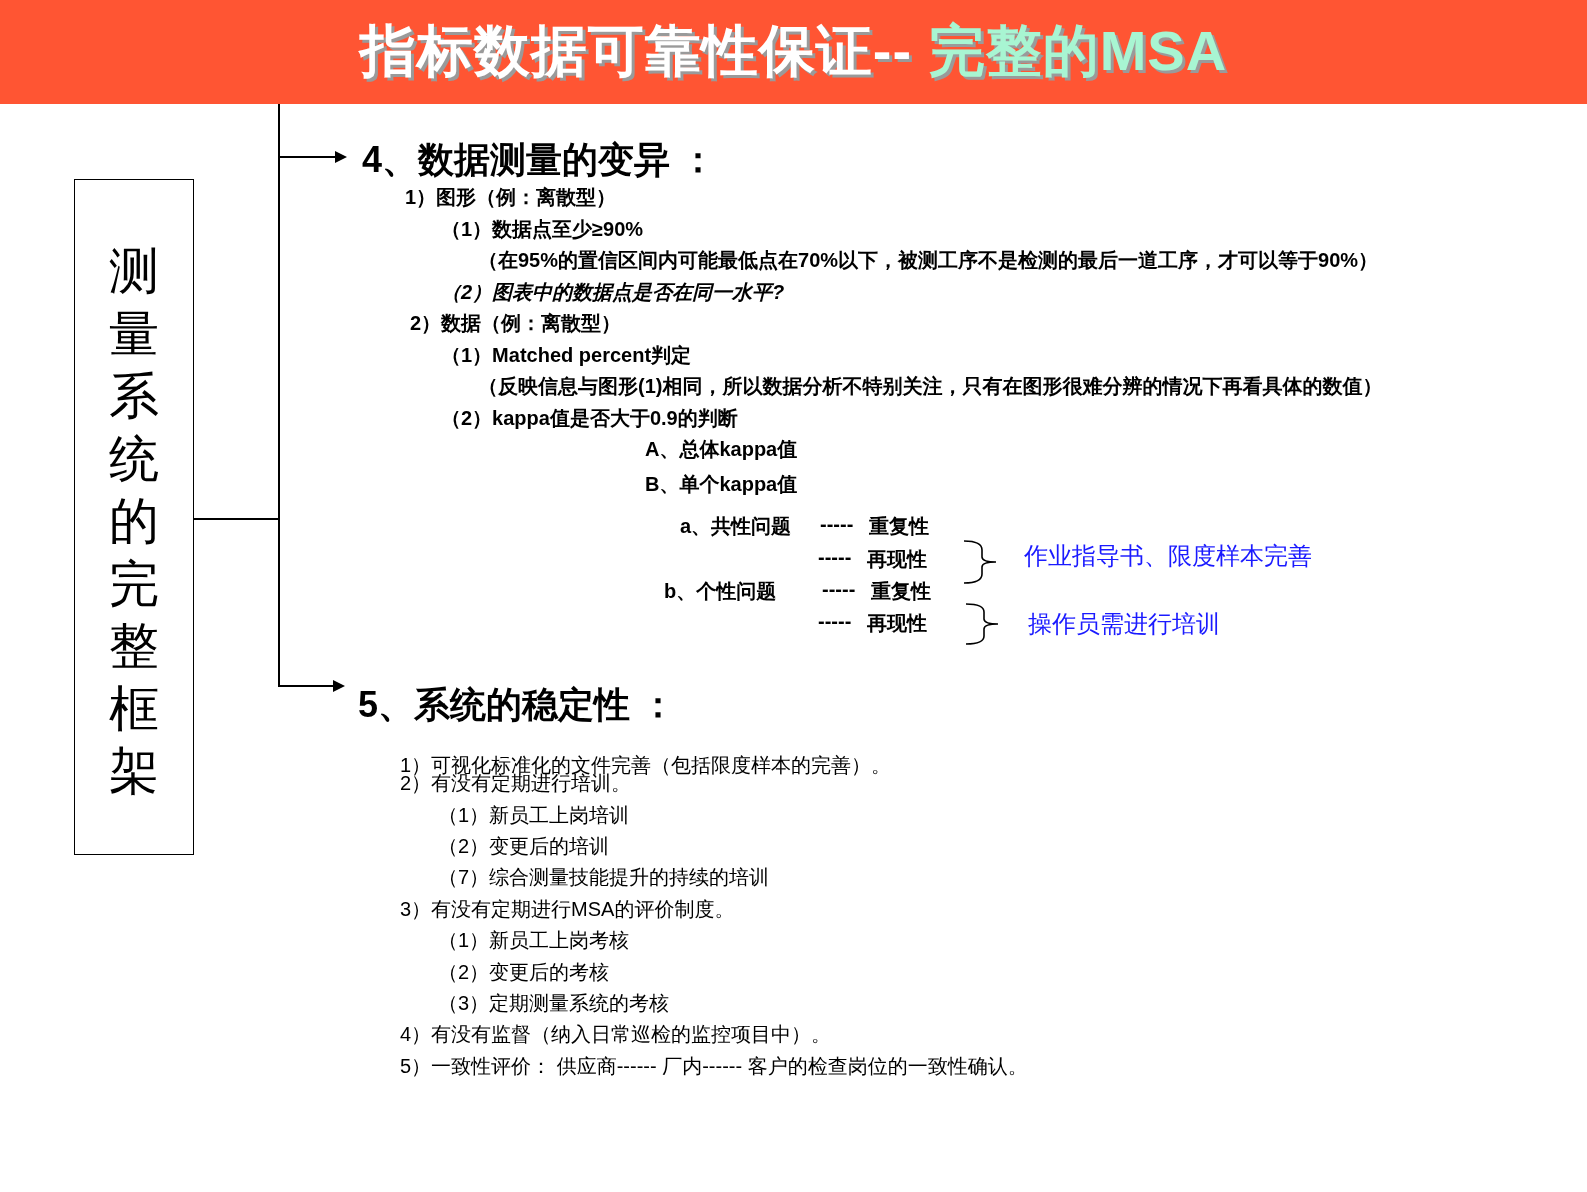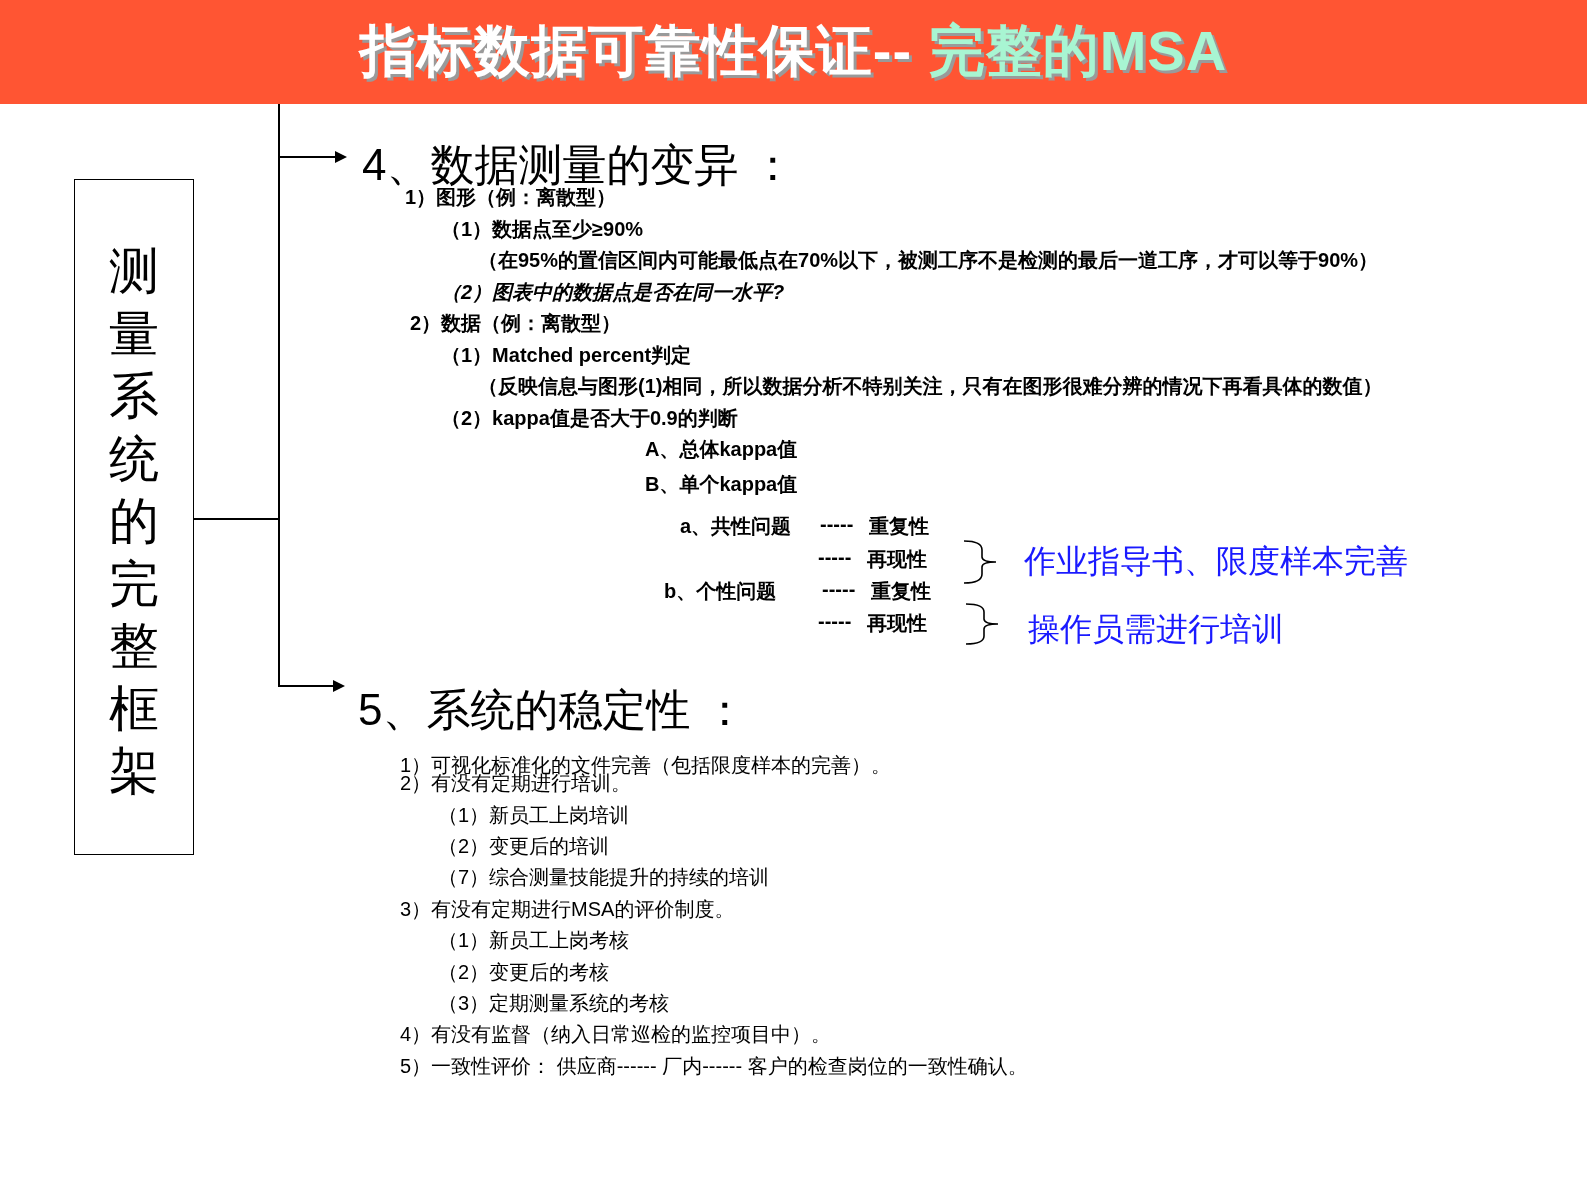--- a/index.html
+++ b/index.html
@@ -14,24 +14,24 @@
   .abs { position: absolute; white-space: nowrap; }
   .vbox { position: absolute; left: 74px; top: 179px; width: 120px; height: 676px;
           border: 1.5px solid #000; box-sizing: border-box; }
   .vbox-text { position: absolute; left: 0; top: 60px; width: 100%; text-align: center;
                font-family: "DejaVu Serif", "Liberation Serif", serif; font-size: 50px;
                line-height: 62.5px; writing-mode: horizontal-tb; }
   .vbox-text span { display: block; }
   .line { position: absolute; background: #000; }
   .arrowhead { position: absolute; width: 0; height: 0; border-top: 6px solid transparent;
                border-bottom: 6px solid transparent; border-left: 12px solid #000; }
-  .h1 { font-size: 44px; font-weight: normal; }
+  .h1 { font-size: 36px; font-weight: bold; }
   .t { font-size: 20px; font-weight: bold; }
   .t-normal { font-size: 20px; }
-  .blue { color: #1a1aff; font-size: 32px; font-family: Liberation Serif, serif; }
+  .blue { color: #1a1aff; font-size: 24px; font-family: Liberation Serif, serif; }
   .brace { position: absolute; }
 </style>
 </head>
 <body>
 
 <div class="banner">
   <div class="banner-title">
     <span class="t1">指标数据可靠性保证-- </span><span class="t2">完整的MSA</span>
   </div>
 </div>

